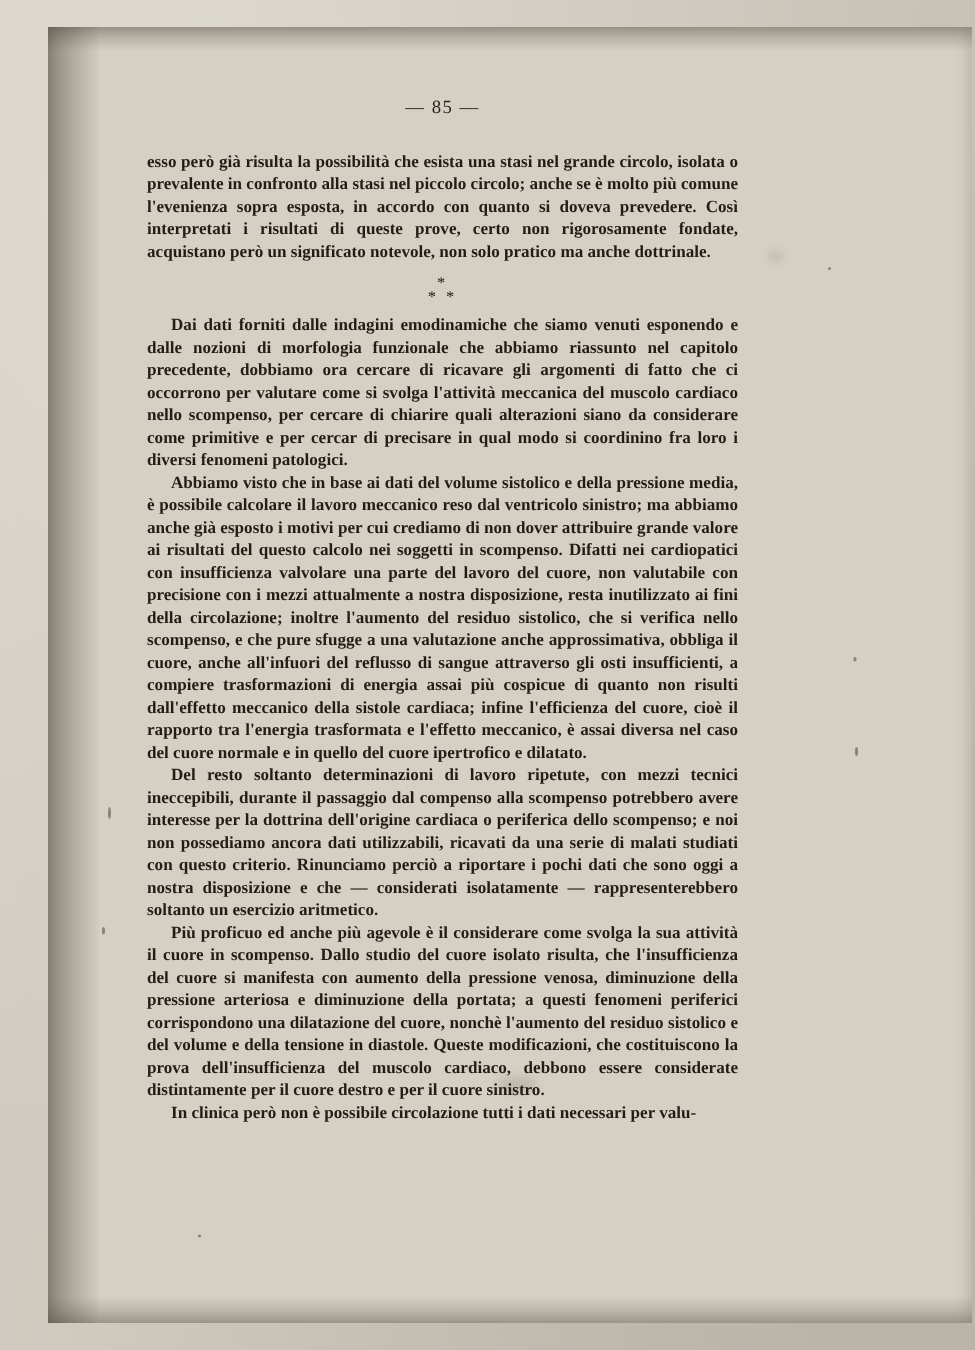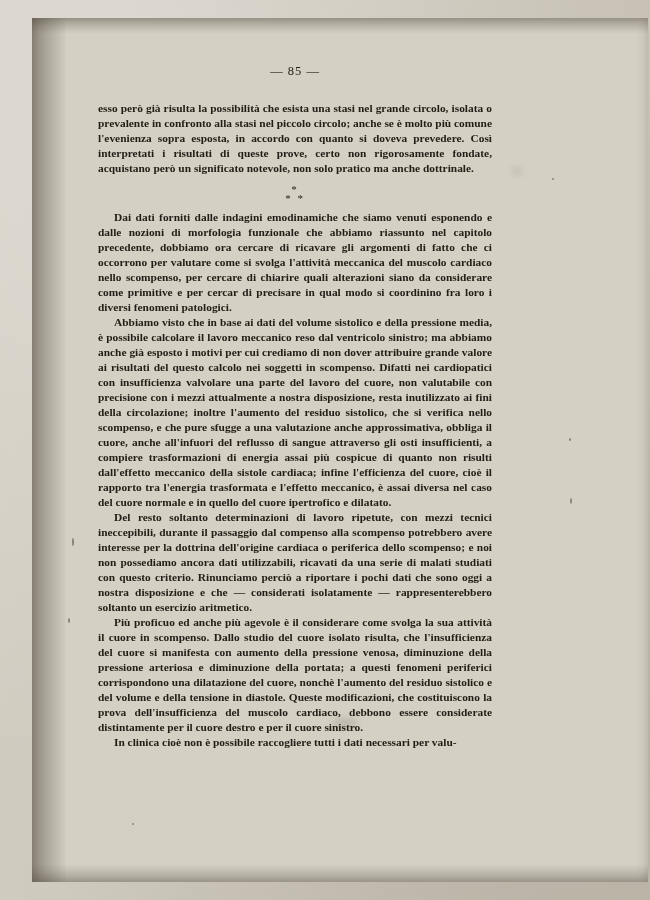--- a/index.html
+++ b/index.html
@@ -135,16 +135,16 @@
 
       <div class="asterism">
         <span class="top">*</span>
         <span class="bottom">* *</span>
       </div>
 
       <p class="para">Dai dati forniti dalle indagini emodinamiche che siamo venuti esponendo e dalle nozioni di morfologia funzionale che abbiamo riassunto nel capitolo precedente, dobbiamo ora cercare di ricavare gli argomenti di fatto che ci occorrono per valutare come si svolga l'attività meccanica del muscolo cardiaco nello scompenso, per cercare di chiarire quali alterazioni siano da considerare come primitive e per cercar di precisare in qual modo si coordinino fra loro i diversi fenomeni patologici.</p>
       <p class="para">Abbiamo visto che in base ai dati del volume sistolico e della pressione media, è possibile calcolare il lavoro meccanico reso dal ventricolo sinistro; ma abbiamo anche già esposto i motivi per cui crediamo di non dover attribuire grande valore ai risultati del questo calcolo nei soggetti in scompenso. Difatti nei cardiopatici con insufficienza valvolare una parte del lavoro del cuore, non valutabile con precisione con i mezzi attualmente a nostra disposizione, resta inutilizzato ai fini della circolazione; inoltre l'aumento del residuo sistolico, che si verifica nello scompenso, e che pure sfugge a una valutazione anche approssimativa, obbliga il cuore, anche all'infuori del reflusso di sangue attraverso gli osti insufficienti, a compiere trasformazioni di energia assai più cospicue di quanto non risulti dall'effetto meccanico della sistole cardiaca; infine l'efficienza del cuore, cioè il rapporto tra l'energia trasformata e l'effetto meccanico, è assai diversa nel caso del cuore normale e in quello del cuore ipertrofico e dilatato.</p>
       <p class="para">Del resto soltanto determinazioni di lavoro ripetute, con mezzi tecnici ineccepibili, durante il passaggio dal compenso alla scompenso potrebbero avere interesse per la dottrina dell'origine cardiaca o periferica dello scompenso; e noi non possediamo ancora dati utilizzabili, ricavati da una serie di malati studiati con questo criterio. Rinunciamo perciò a riportare i pochi dati che sono oggi a nostra disposizione e che — considerati isolatamente — rappresenterebbero soltanto un esercizio aritmetico.</p>
       <p class="para">Più proficuo ed anche più agevole è il considerare come svolga la sua attività il cuore in scompenso. Dallo studio del cuore isolato risulta, che l'insufficienza del cuore si manifesta con aumento della pressione venosa, diminuzione della pressione arteriosa e diminuzione della portata; a questi fenomeni periferici corrispondono una dilatazione del cuore, nonchè l'aumento del residuo sistolico e del volume e della tensione in diastole. Queste modificazioni, che costituiscono la prova dell'insufficienza del muscolo cardiaco, debbono essere considerate distintamente per il cuore destro e per il cuore sinistro.</p>
-      <p class="para">In clinica cioè non è possibile raccogliere tutti i dati necessari per valu-</p>
+      <p class="para">In clinica però non è possibile circolazione tutti i dati necessari per valu-</p>
     </div>
   </div>
 </div>
 
 </body></html>

